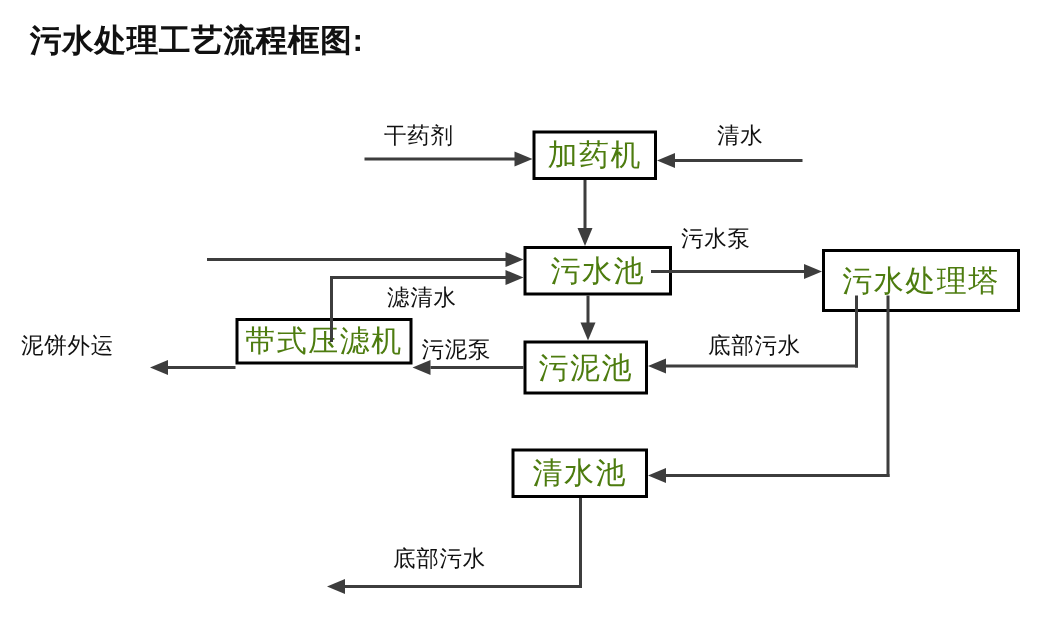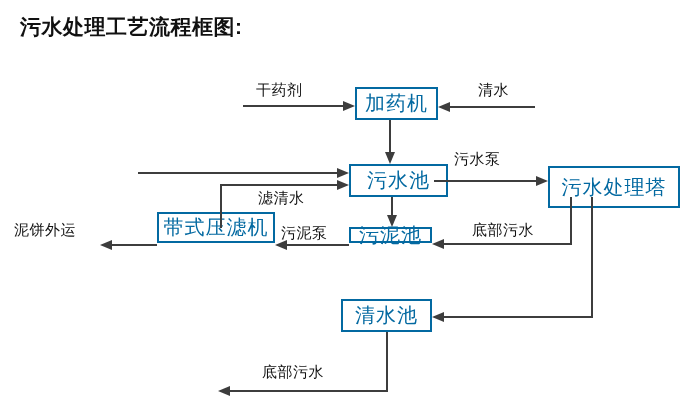--- a/index.html
+++ b/index.html
@@ -5,42 +5,42 @@
   html,body{margin:0;padding:0;background:#ffffff;}
   .canvas{
     position:relative;width:700px;height:420px;background:#ffffff;
     font-family:Liberation Sans, sans-serif;overflow:hidden;color:#111111;
   }
   .title{
     position:absolute;font-weight:bold;font-size:21px;letter-spacing:.5px;
     color:#111111;white-space:nowrap;
   }
   .node{
-    position:absolute;box-sizing:border-box;border:2px solid #0369a1;background:#ffffff;
+    position:absolute;box-sizing:border-box;border:2px solid #000000;background:#ffffff;
     display:flex;align-items:center;justify-content:center;
-    font-size:20px;letter-spacing:1px;color:#0369a1;white-space:nowrap;
+    font-size:20px;letter-spacing:1px;color:#4d7c0f;white-space:nowrap;
   }
   .line{position:absolute;background:#3d3d3d;}
   .ah{position:absolute;width:0;height:0;}
   .ah-right{border-top:5px solid transparent;border-bottom:5px solid transparent;border-left:12px solid #3d3d3d;}
   .ah-left{border-top:5px solid transparent;border-bottom:5px solid transparent;border-right:12px solid #3d3d3d;}
   .ah-down{border-left:5px solid transparent;border-right:5px solid transparent;border-top:12px solid #3d3d3d;}
   .flow-label{position:absolute;font-size:15px;color:#111111;white-space:nowrap;letter-spacing:.5px;}
 </style>
 </head>
 <body>
 
 <div class="canvas">
 
   <div class="title" style="left:20px;top:13px">污水处理工艺流程框图:</div>
 
   <div class="node" style="left:355px;top:87px;width:83px;height:33px">加药机</div>
   <div class="node" style="left:349px;top:164px;width:99px;height:33px">污水池</div>
   <div class="node" style="left:548px;top:166px;width:132px;height:42px">污水处理塔</div>
-  <div class="node" style="left:349px;top:227px;width:83px;height:16px">污泥池</div>
+  <div class="node" style="left:349px;top:227px;width:83px;height:36px">污泥池</div>
   <div class="node" style="left:157px;top:212px;width:118px;height:31px">带式压滤机</div>
   <div class="node" style="left:341px;top:299px;width:91px;height:33px">清水池</div>
 
   <div class="line" style="left:243px;top:105px;width:101px;height:2px"></div>
   <div class="ah ah-right" style="left:343px;top:101px"></div>
   <div class="flow-label" style="left:256px;top:81px">干药剂</div>
 
   <div class="line" style="left:450px;top:106px;width:85px;height:2px"></div>
   <div class="ah ah-left" style="left:438px;top:102px"></div>
   <div class="flow-label" style="left:478px;top:81px">清水</div>

